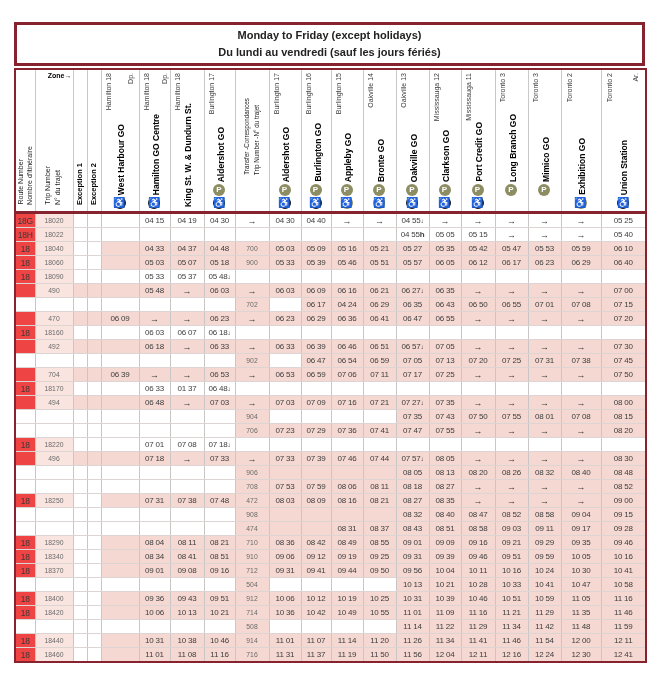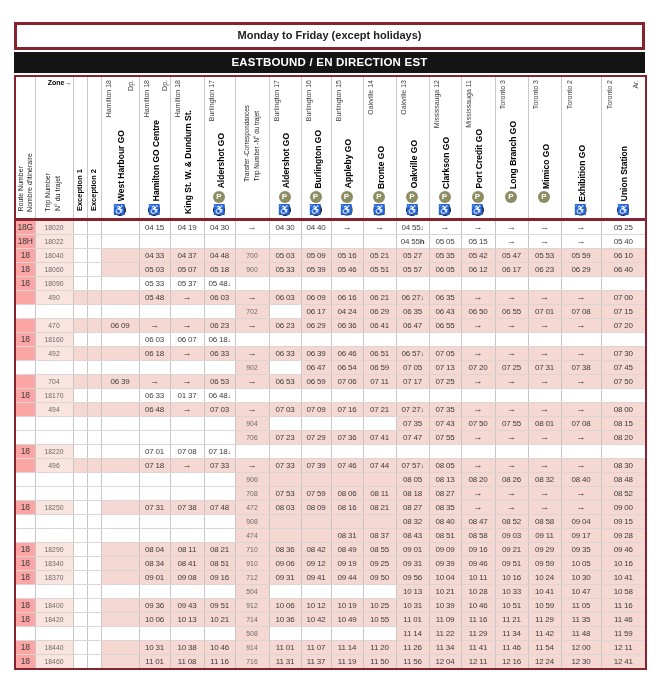--- a/index.html
+++ b/index.html
@@ -10,21 +10,21 @@
             font-weight:bold;font-size:11px;line-height:1.5;padding:2px 0 3px;}
   .dirbar{margin-top:2px;background:#141414;color:#fff;font-weight:bold;
           font-size:11.5px;text-align:center;padding:4px 0 5px;letter-spacing:.2px;}
   table{border-collapse:collapse;table-layout:fixed;width:631px;margin-top:2px;
         border:2px solid #87222f;}
   th{position:relative;height:141px;padding:0;border-right:1px solid #c9c9c9;
      border-bottom:3px solid #87222f;font-weight:normal;background:#fff;}
   td{height:13px;padding:0;text-align:center;vertical-align:middle;
      border-right:1px solid #cbc6c6;border-bottom:1px solid #ddd4d4;
      font-size:8px;letter-spacing:-0.2px;color:#3d3d3d;white-space:nowrap;overflow:hidden;}
-  .pkA{background:#fca5a5;} .pkB{background:#f9e4df;} .pkC{background:#f5d8d1;}
+  .pkA{background:#ef4444;} .pkB{background:#f9e4df;} .pkC{background:#f5d8d1;}
   .cRoute{font-size:8.5px;color:#3a3a3a;}
   .cTrip{font-size:6.8px;color:#6b6b6b;letter-spacing:0;}
   .cXfer{font-size:6.8px;color:#6b6b6b;letter-spacing:0;}
   .arrow{font-size:9px;color:#3a3a3a;}
   .dn{font-size:6.5px;} .hh{font-weight:bold;}
   .vt{writing-mode:vertical-rl;transform:rotate(180deg);position:absolute;
       white-space:nowrap;line-height:1;}
   .vn{font-weight:bold;font-size:8.5px;color:#000;}
   .vz{font-size:7px;color:#3c3c3c;}
   .vd{font-size:7px;color:#3c3c3c;}
@@ -36,22 +36,22 @@
   .icP{background:#8d8d64;color:#fff;font-size:8px;font-weight:bold;line-height:12px;}
   .icW{color:#fff;font-size:10px;line-height:12px;}
   .wcb{background:#141414;} .wco{background:#8d8d64;}
 </style>
 </head>
 <body>
 
 <div class="wrap">
   <div class="titlebox">
     <div>Monday to Friday (except holidays)</div>
+    <div>Du lundi au vendredi (sauf les jours fériés)</div>
   </div>
-  <div class="dirbar">EASTBOUND / EN DIRECTION EST</div>
   <table id="tt">
     <colgroup id="cg">
         <col style="width: 20px;">
         <col style="width: 38px;">
         <col style="width: 14px;">
         <col style="width: 14px;">
         <col style="width: 38px;">
         <col style="width: 31px;">
         <col style="width: 34px;">
         <col style="width: 31px;">

